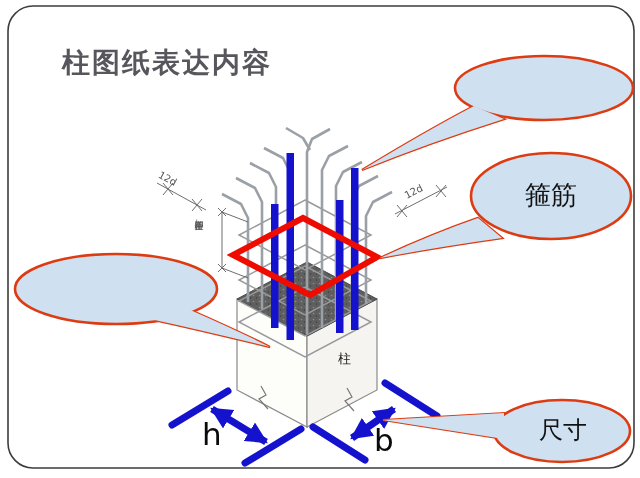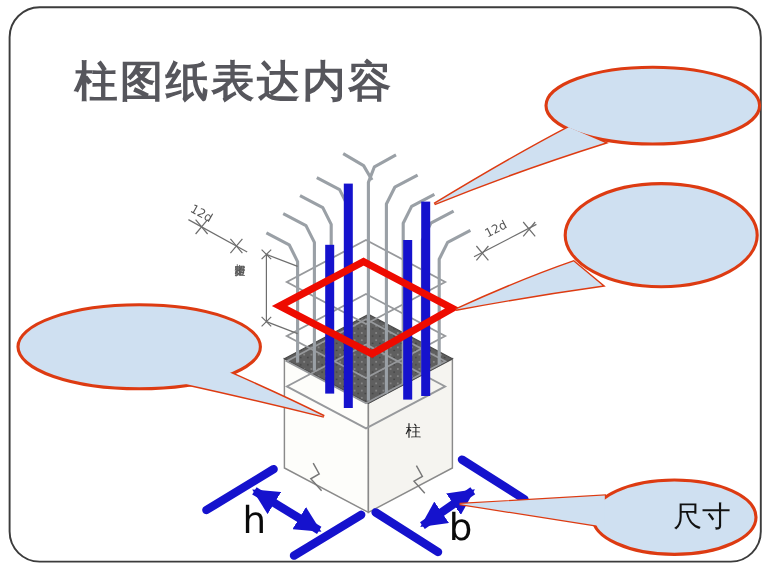--- a/index.html
+++ b/index.html
@@ -1,26 +1,26 @@
 <!DOCTYPE html>
 <html><head>
 <meta charset="utf-8">
 <style>
   html,body{margin:0;padding:0;background:#ffffff;}
   body{width:640px;height:478px;position:relative;overflow:hidden;
        font-family:"DejaVu Sans",sans-serif;}
   .stage{position:absolute;left:0;top:0;width:640px;height:478px;}
   svg.art{position:absolute;left:0;top:0;}
   .txt{position:absolute;color:#1a1a1a;white-space:nowrap;}
-  .slide-title{left:62px;top:44px;font-size:36px;font-weight:bold;
+  .slide-title{left:62px;top:44px;font-size:28px;font-weight:bold;
                letter-spacing:2px;color:#56565c;
                font-family:Liberation Serif, serif;}
   .bubble-label{transform:translate(-50%,-50%);font-size:26px;
                 font-family:"DejaVu Serif",serif;color:#111;}
-  .bubble-label.small{font-size:24px;margin-left:22px;}
+  .bubble-label.small{font-size:24px;}
   .dim-letter{font-size:31px;color:#0a0a0a;font-family:"DejaVu Sans",sans-serif;}
   .zhu-label{left:338px;top:350px;font-size:13px;color:#222;
              font-family:"DejaVu Serif",serif;}
   .ann{font-size:10px;color:#555;font-family:"DejaVu Sans",sans-serif;}
   .ann.rot-left{left:158px;top:173px;transform:rotate(29deg);}
   .ann.rot-right{left:404px;top:186px;transform:rotate(-27deg);}
   .ann.vertical{left:192px;top:212px;font-size:9px;writing-mode:vertical-rl;
                 letter-spacing:1px;color:#555;
                 font-family:"DejaVu Serif",serif;}
 </style>
@@ -134,20 +134,21 @@
       <g>
         <path d="M383,420 L504,413 L504,439 Z" fill="#cfe0f1" stroke="#dd3b12" stroke-width="2"></path>
         <ellipse cx="562" cy="431" rx="68" ry="31" fill="#cfe0f1" stroke="#dd3b12" stroke-width="2.6"></ellipse>
         <path d="M383,420 L504,413 L504,439 Z" fill="#cfe0f1" stroke="none"></path>
       </g>
     </g>
   </svg>
 
   <div class="txt slide-title">柱图纸表达内容</div>
 
+  <div class="txt bubble-label" style="left:551px;top:195px;">箍筋</div>
   <div class="txt bubble-label small" style="left:563px;top:430px;">尺寸</div>
 
   <div class="txt zhu-label">柱</div>
 
   <div class="txt ann rot-left">12d</div>
   <div class="txt ann rot-right">12d</div>
   <div class="txt ann vertical">加密箍距</div>
 
   <div class="txt dim-letter" style="left:202px;top:416px;">h</div>
   <div class="txt dim-letter" style="left:374px;top:422px;">b</div>

